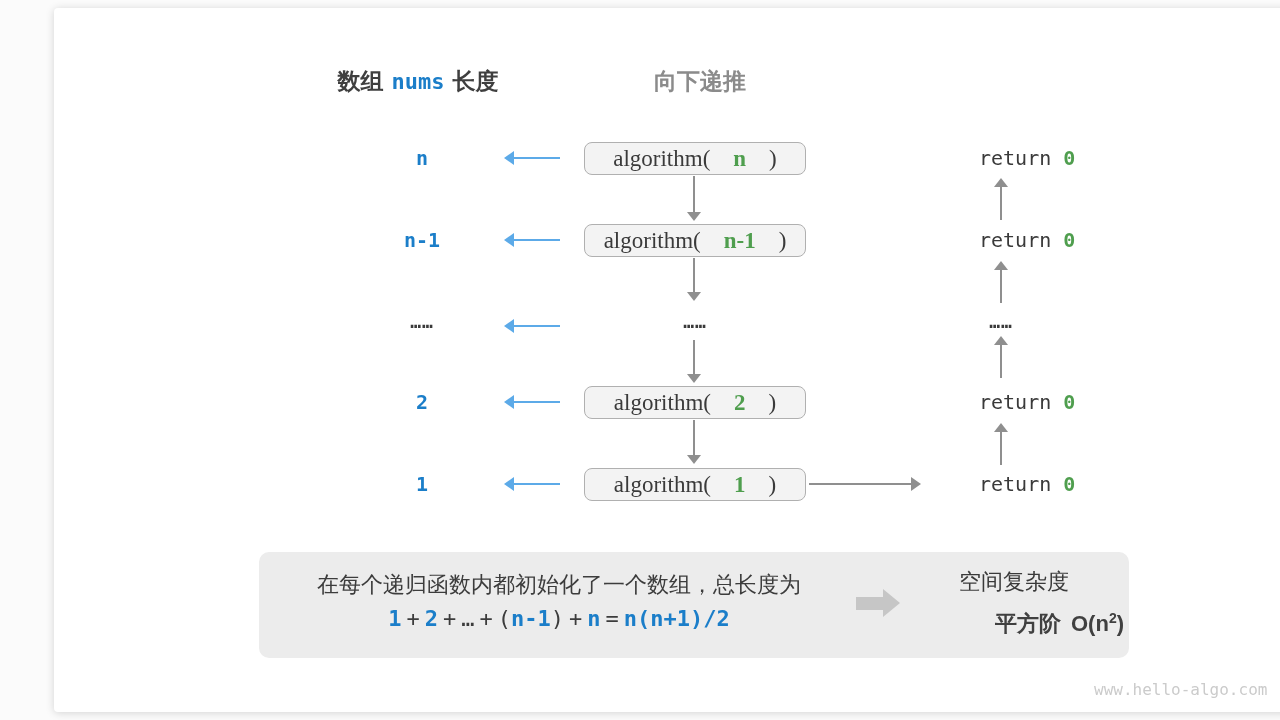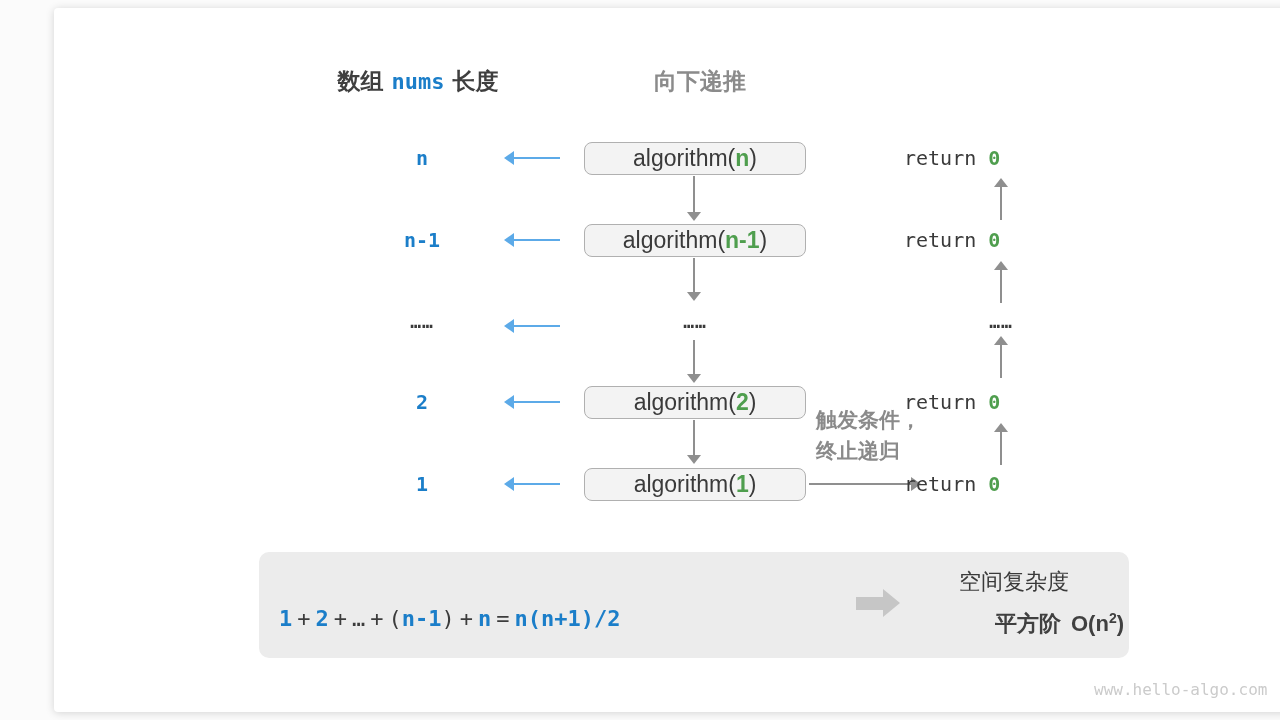--- a/index.html
+++ b/index.html
@@ -36,28 +36,28 @@
     position:absolute;height:26px;line-height:26px;text-align:center;
     font-family:"DejaVu Sans Mono","Liberation Mono",monospace;
     font-size:18px;font-weight:700;color:#3a3a3a;letter-spacing:1px;white-space:nowrap;
   }
 
   
   .call-box{
     position:absolute;left:530px;width:222px;height:33px;
     background:#f3f3f3;border:1.5px solid #b0b0b0;border-radius:8px;
     box-sizing:border-box;display:flex;align-items:center;justify-content:center;
-    font-family:Liberation Sans, sans-serif;
-    font-size:23px;color:#3a3a3a;white-space:nowrap;
+    font-family:Liberation Serif, serif;
+    font-size:23px;color:#3a3a3a;white-space:nowrap;gap:23px;
   }
   .arg{color:#4f9e4e;font-weight:700;}
 
   
   .return-stmt{
-    position:absolute;left:850px;height:28px;line-height:28px;
+    position:absolute;left:925px;height:28px;line-height:28px;
     font-family:"DejaVu Sans Mono","Liberation Mono",monospace;
     font-size:20px;color:#3a3a3a;white-space:nowrap;
   }
   .zero{color:#4f9e4e;font-weight:700;margin-left:12px;}
 
   
   .arrow-v{position:absolute;width:16px;}
   .arrow-v .shaft{position:absolute;left:6.75px;width:2.5px;background:#8f8f8f;}
   .arrow-down .shaft{top:0;bottom:8px;}
   .arrow-down .head{position:absolute;bottom:0;left:1px;width:0;height:0;
@@ -84,21 +84,21 @@
   
   .summary-panel{
     position:absolute;left:205px;top:544px;width:870px;height:106px;
     background:#ececec;border-radius:10px;
   }
   .summary-line1{
     position:absolute;left:225px;top:562px;width:560px;text-align:center;
     font-size:22px;color:#3c3c3c;white-space:nowrap;
   }
   .summary-formula{
-    position:absolute;left:225px;top:598px;width:560px;text-align:left;
+    position:absolute;left:225px;top:598px;width:560px;text-align:center;
     font-family:"DejaVu Sans Mono","Liberation Mono",monospace;
     font-size:22px;color:#3c3c3c;white-space:nowrap;
   }
   .summary-formula .blue{color:#1b7ec9;font-weight:700;}
   .summary-formula .op{margin:0 5px;color:#3c3c3c;}
 
   
   .block-arrow{position:absolute;left:802px;top:581px;width:44px;height:28px;}
   .block-arrow .bar{position:absolute;left:0;top:7.5px;width:27px;height:13px;background:#c6c6c6;}
   .block-arrow .tip{position:absolute;left:27px;top:0;width:0;height:0;
@@ -190,24 +190,20 @@
     </div>
   <div class="arrow-v arrow-down" style="left:632px;top:332px;height:43px;">
       <div class="shaft"></div>
       <div class="head"></div>
     </div>
   <div class="arrow-v arrow-down" style="left:632px;top:412px;height:44px;">
       <div class="shaft"></div>
       <div class="head"></div>
     </div>
 
-  <div class="base-note">
-    <div>触发条件，</div>
-    <div>终止递归</div>
-  </div>
 
   <div class="arrow-h arrow-right-gray" style="left:755px;top:469px;width:112px;">
       <div class="shaft"></div>
       <div class="head"></div>
     </div>
 
   <div class="return-stmt" style="top:136px;">
     <span>return</span><span class="zero">0</span>
   </div>
   <div class="return-stmt" style="top:218px;">
@@ -232,20 +228,21 @@
   <div class="arrow-v arrow-up" style="left:939px;top:328px;height:42px;">
       <div class="shaft"></div>
       <div class="head"></div>
     </div>
   <div class="arrow-v arrow-up" style="left:939px;top:415px;height:42px;">
       <div class="shaft"></div>
       <div class="head"></div>
     </div>
 
   <div class="summary-panel"></div>
+  <div class="summary-line1">在每个递归函数内都初始化了一个数组，总长度为</div>
   <div class="summary-formula">
     <span class="blue">1</span><span class="op">+</span><span class="blue">2</span><span class="op">+</span><span>…</span><span class="op">+</span><span>(</span><span class="blue">n-1</span><span>)</span><span class="op">+</span><span class="blue">n</span><span class="op">=</span><span class="blue">n(n+1)/2</span>
   </div>
 
   <div class="block-arrow">
     <div class="bar"></div>
     <div class="tip"></div>
   </div>
 
   <div class="complexity-title">空间复杂度</div>

